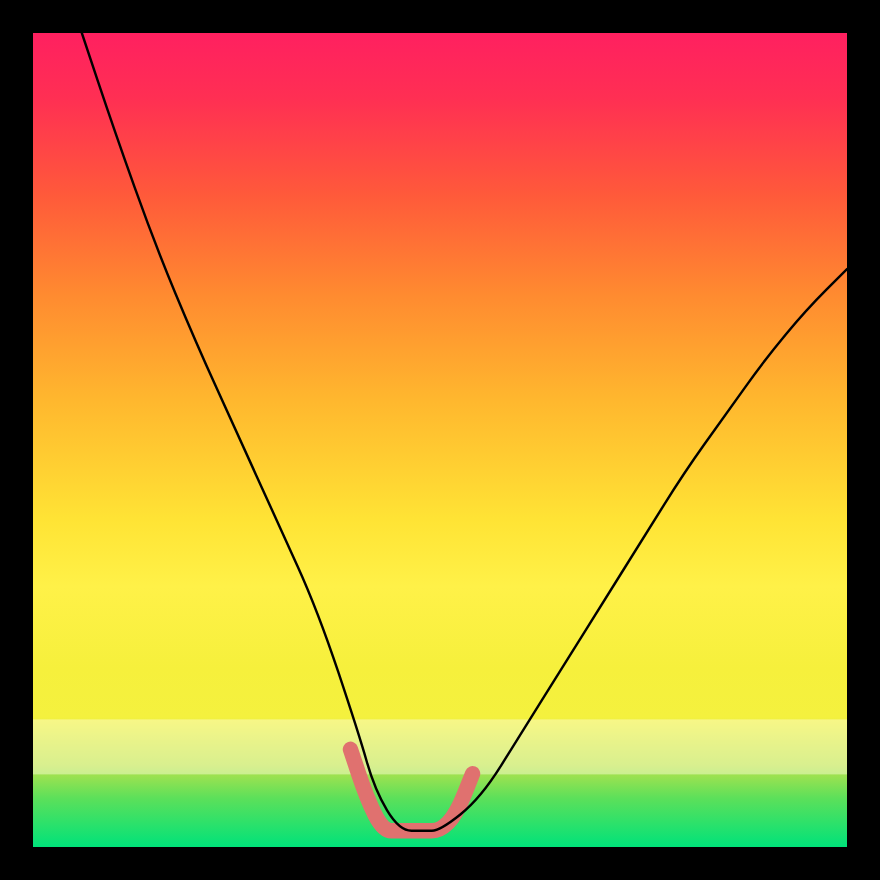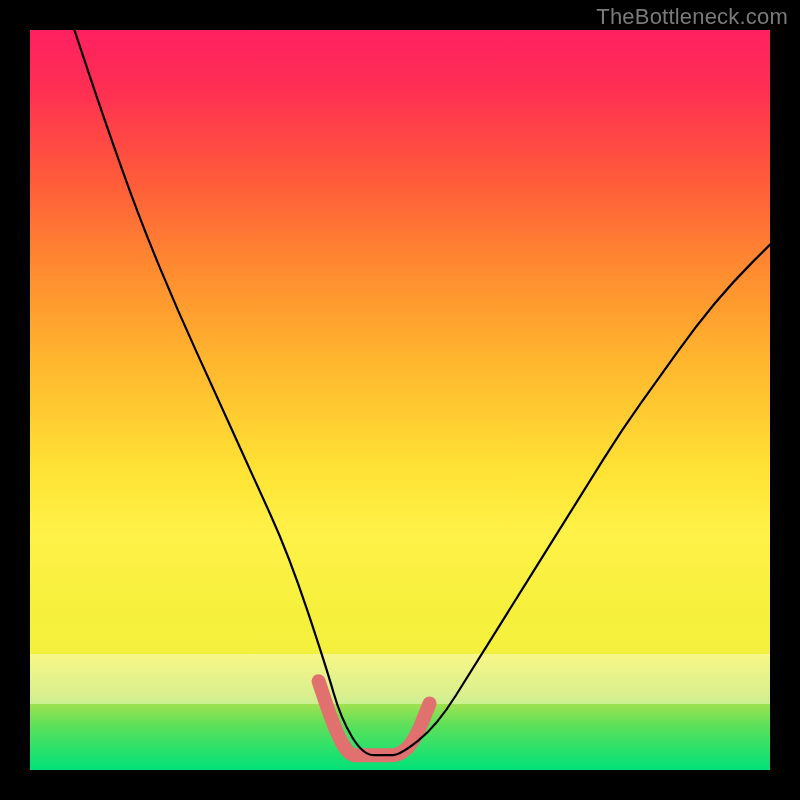--- a/index.html
+++ b/index.html
@@ -68,21 +68,20 @@
     position: absolute;
     inset: 0;
     width: 740px;
     height: 740px;
   }
 </style>
 </head>
 <body>
 
 <div class="frame">
-  <div class="watermark">TheBottleneck.com</div>
 
   <div class="plot-area">
     <div class="gradient"></div>
     <div class="band-pale"></div>
 
     <svg class="curve" viewBox="0 0 740 740" preserveAspectRatio="none">
       <path d="M 288.6 651.2 Q 288.6 651.2 296 673.4000000000001 Q 303.4 695.6 310.79999999999995 710.4000000000001 Q 318.2 725.2 325.6 725.2 Q 333 725.2 344.1 725.2 Q 355.2 725.2 362.6 725.2 Q 370 725.2 377.4 717.8 Q 384.8 710.4 392.20000000000005 691.9 T 399.6 673.4" id="highlight-path" fill="none" stroke="#e0716f" stroke-width="14" stroke-linecap="round" stroke-linejoin="round"></path>
       <path d="M 44.4 0 Q 44.4 0 59.2 44.39999999999998 Q 74 88.79999999999995 92.5 140.59999999999997 Q 111 192.39999999999998 129.5 236.79999999999998 Q 148 281.2 166.5 321.9 Q 185 362.59999999999997 203.5 403.29999999999995 Q 222 444 240.5 484.7 Q 259 525.4 277.5 580.9 Q 296 636.4 303.4 662.3 Q 310.8 688.2 321.9 706.7 Q 333 725.2 344.1 725.2 Q 355.2 725.2 362.6 725.2 Q 370 725.2 388.5 710.4000000000001 Q 407.00000000000006 695.6 425.5 666 Q 444 636.4 462.5 606.8 Q 481 577.2 499.5 547.6 Q 518 518 536.5 488.4 Q 555 458.8 573.5 429.2 Q 592 399.59999999999997 610.5 373.69999999999993 Q 629 347.79999999999995 647.5 321.9 Q 666 296 684.5 273.79999999999995 Q 703 251.59999999999997 721.5 233.1 T 740 214.60000000000002" id="curve-path" fill="none" stroke="#000000" stroke-width="2.2" stroke-linecap="round" stroke-linejoin="round"></path>
     </svg>
   </div>

